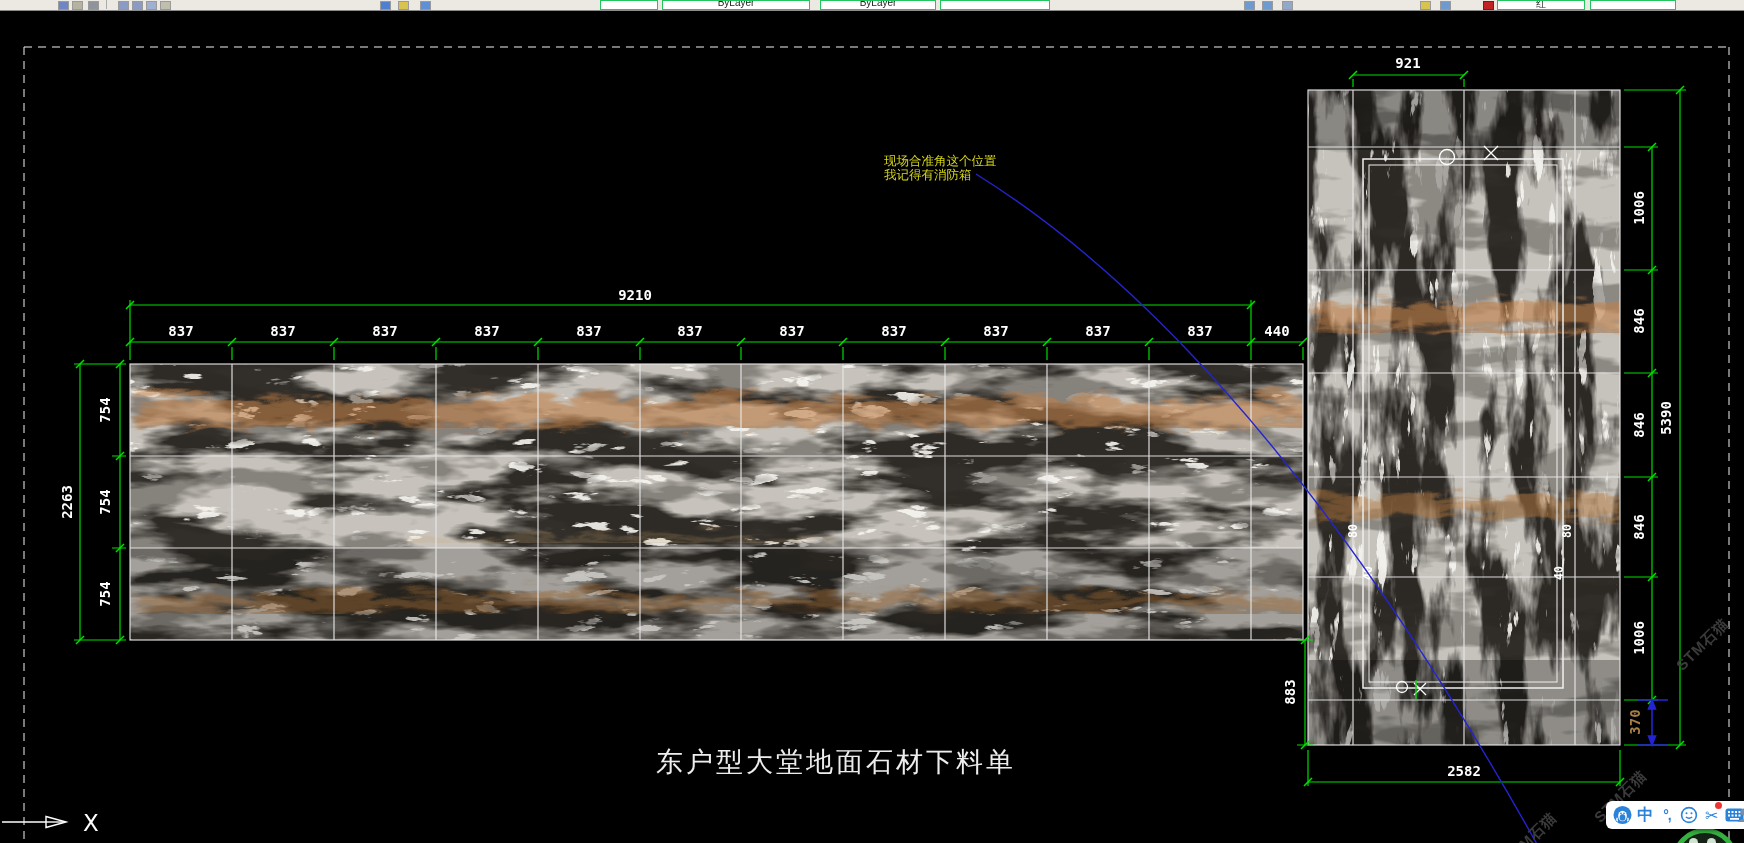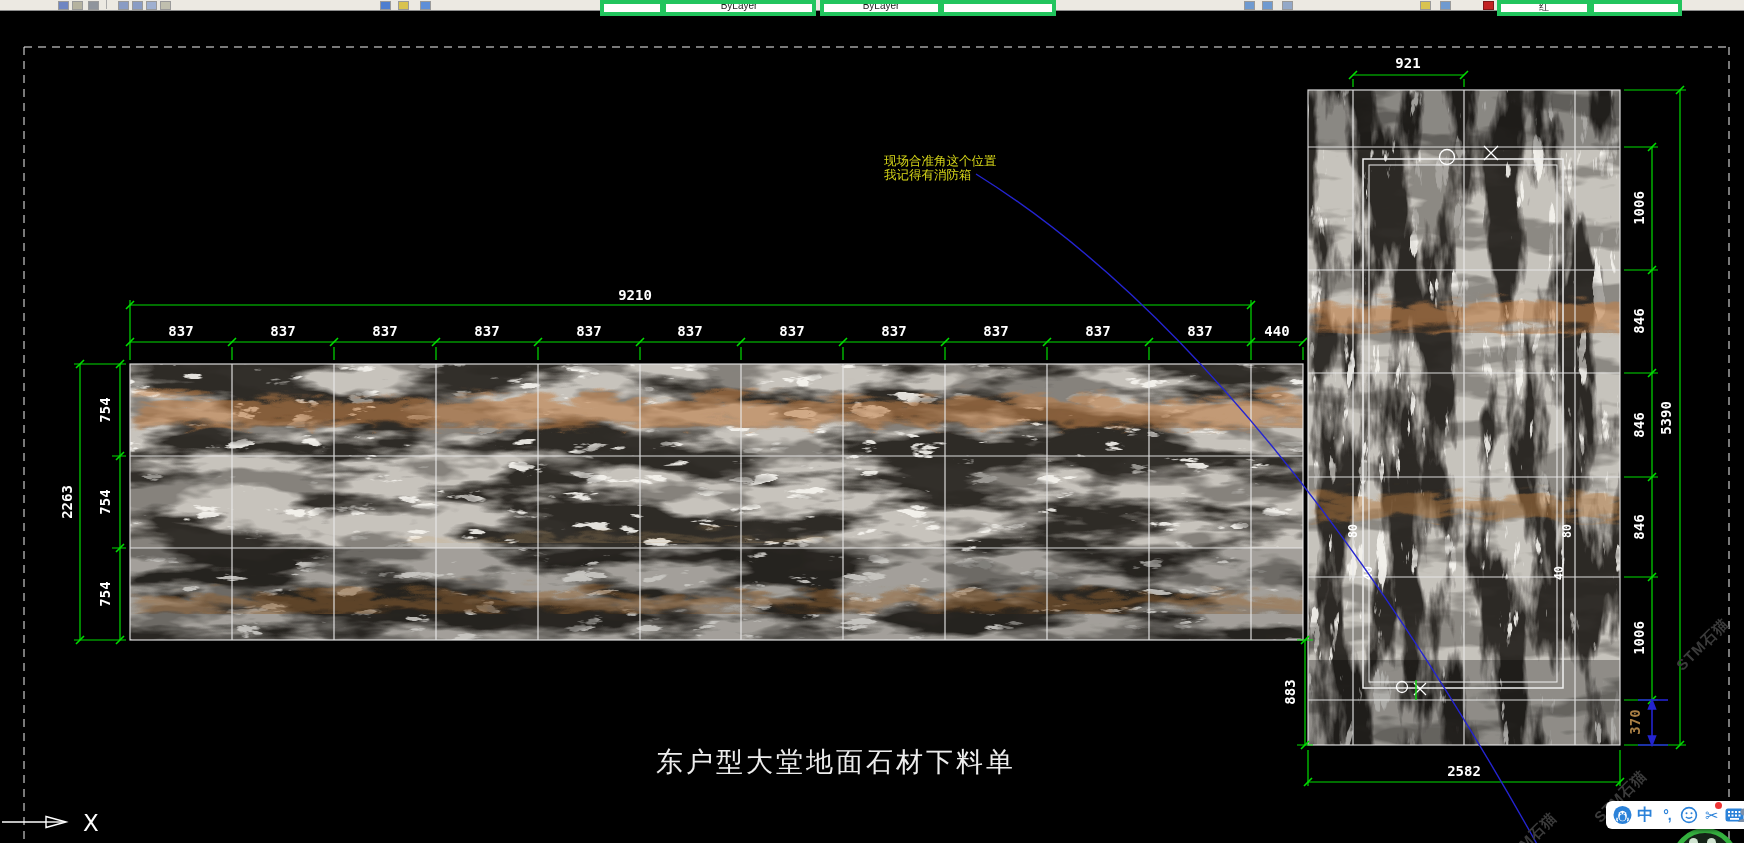--- a/index.html
+++ b/index.html
@@ -4,21 +4,21 @@
 <style>
   html,body{margin:0;padding:0;background:#000;}
   body{width:1744px;height:843px;overflow:hidden;position:relative;
        font-family:"Liberation Sans",sans-serif;}
 
   
   .toolbar{position:absolute;left:0;top:0;width:1744px;height:10px;
            background:#ece9e2;border-bottom:1px solid #8b8b8b;z-index:4;}
   .tbicon{position:absolute;top:1px;width:9px;height:7px;border:1px solid #9a9a9a;}
   .tbsep{position:absolute;top:0;width:1px;height:9px;background:#aaa;}
-  .combo{position:absolute;top:0;height:8px;background:#fff;border:4px solid #22c55e;overflow:hidden;}
+  .combo{position:absolute;top:0;height:8px;background:#fff;border:1px solid #22c55e;overflow:hidden;}
   .combo span{position:absolute;left:0;right:0;top:-4px;font-size:10px;color:#222;
               text-align:center;font-family:"Liberation Sans",sans-serif;}
 
   
   svg.canvas{position:absolute;left:0;top:0;z-index:1;}
 
   .dim-text{font-family:"DejaVu Sans Mono",monospace;font-size:14px;font-weight:bold;
             fill:#ffffff;text-anchor:middle;}
   .dim-text-sm{font-family:"DejaVu Sans Mono",monospace;font-size:11.5px;font-weight:bold;
             fill:#ffffff;text-anchor:middle;}

